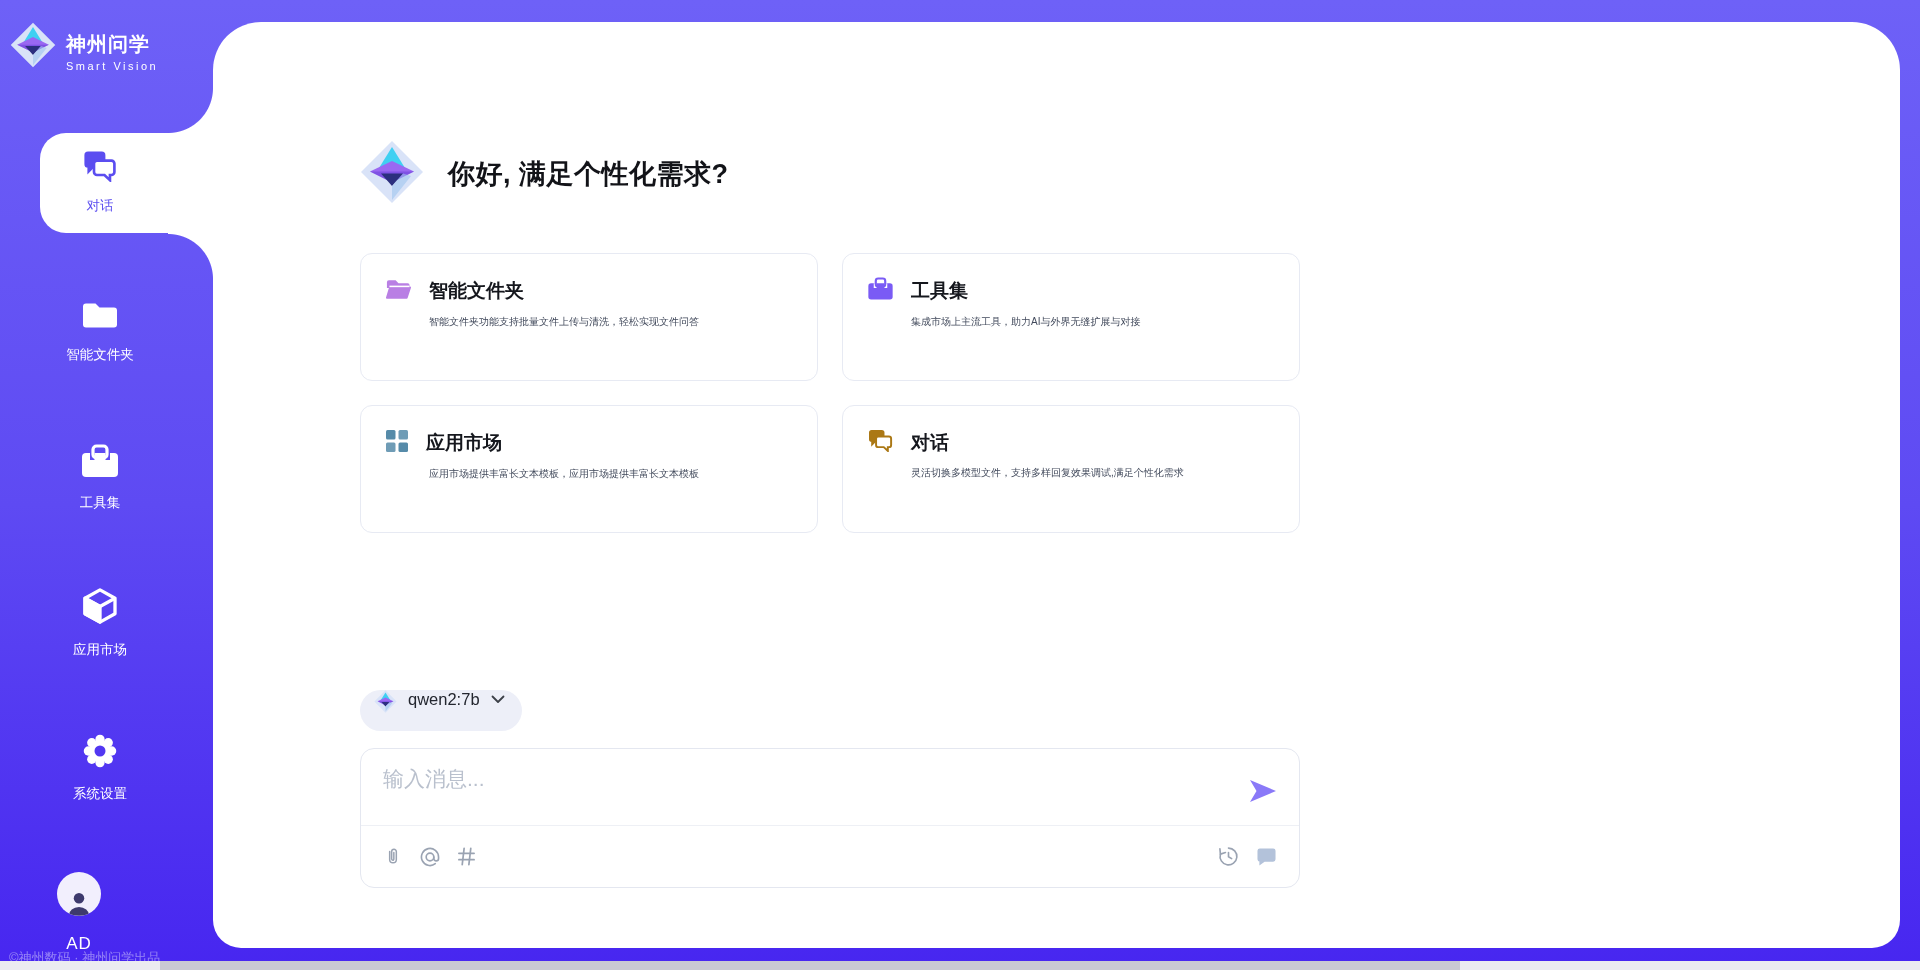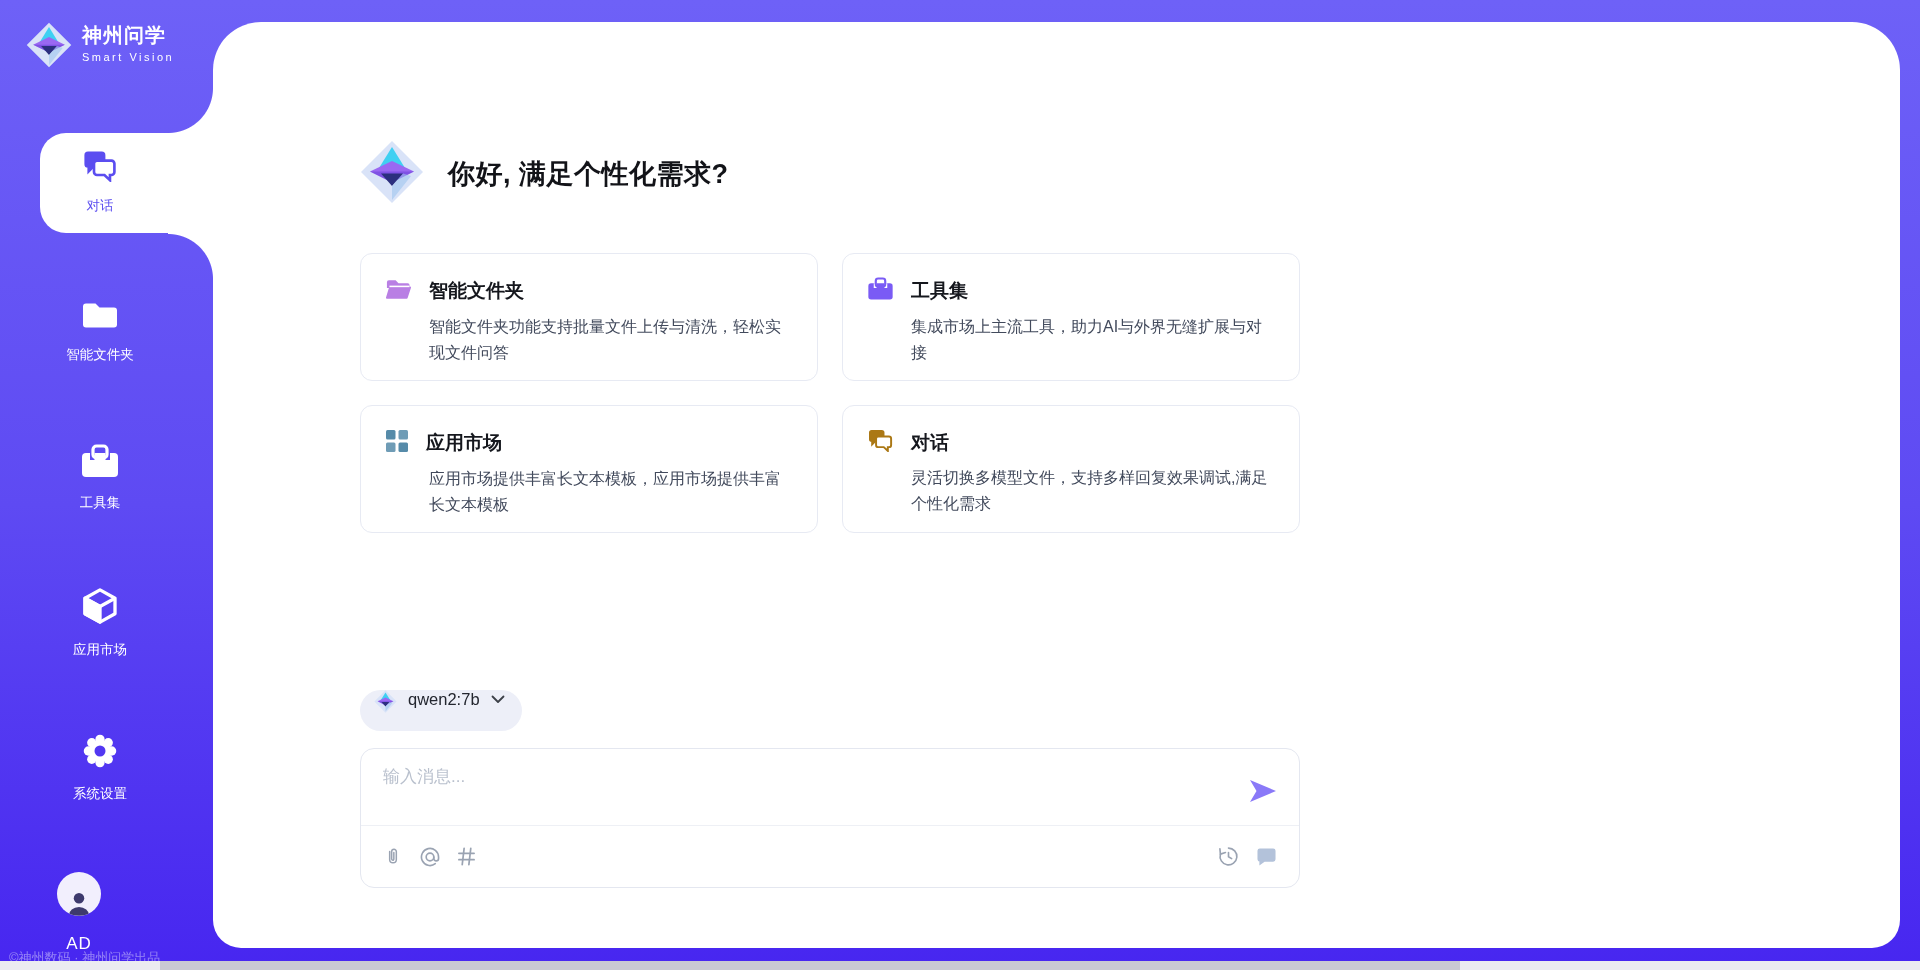--- a/index.html
+++ b/index.html
@@ -11,21 +11,21 @@
   }
 
   
   .main-panel{
     position:absolute; left:213px; top:22px; width:1687px; height:926px;
     background:#fff; border-radius:48px 48px 28px 28px;
   }
 
   
   .sidebar{ position:absolute; left:0; top:0; width:213px; height:970px; }
-  .brand{ position:absolute; left:26px; top:22px; display:flex; align-items:flex-start; gap:10px; }
+  .brand{ position:absolute; left:10px; top:22px; display:flex; align-items:flex-end; gap:10px; }
   .brand-text .cn{ color:#fff; font-size:20px; font-weight:700; letter-spacing:1px; }
   .brand-text .en{ color:#fff; font-size:11px; letter-spacing:2.5px; margin-top:2px; }
 
   .tab-blob{ position:absolute; left:40px; top:133px; width:174px; height:100px;
     background:#fff; border-radius:26px 0 0 26px; }
   .tab-fillet-top{ position:absolute; left:168px; top:88px; width:46px; height:46px;
     background:radial-gradient(circle 46px at 0 0, rgba(0,0,0,0) 0 44.5px, #fff 45.5px); }
   .tab-fillet-bottom{ position:absolute; left:168px; top:233px; width:46px; height:46px;
     background:radial-gradient(circle 46px at 0 100%, rgba(0,0,0,0) 0 44.5px, #fff 45.5px); }
 
@@ -44,31 +44,31 @@
   .content{ position:absolute; left:360px; top:0; width:940px; }
   .greeting-row{ position:absolute; top:140px; left:0; display:flex; align-items:center; gap:24px; }
   .greeting{ font-size:27px; font-weight:700; color:#121318; letter-spacing:0.5px; }
 
   .cards{ position:absolute; top:253px; left:0; width:940px; display:grid;
     grid-template-columns:458px 458px; grid-auto-rows:128px; gap:24px; }
   .card{ border:1px solid #e7eaf3; border-radius:12px; background:#fff; padding:23px 24px;
     cursor:pointer; }
   .card-head{ display:flex; align-items:center; gap:17px; }
   .card-title{ font-size:19px; font-weight:700; color:#15171d; }
-  .card-desc{ margin-left:44px; margin-top:9px; font-size:16px; color:#424a5c; line-height:1.6; }
+  .card-desc{ margin-left:44px; margin-top:9px; font-size:10px; color:#424a5c; line-height:1.6; }
 
   .model-pill{ position:absolute; top:690px; left:0; height:41px; display:inline-flex;
     align-items:flex-start; gap:11px; padding:0 17px 0 14px; background:#edeff8;
     border-radius:21px; cursor:pointer; }
   .model-pill .model-name{ font-size:16.5px; color:#23262f; }
 
   .composer{ position:absolute; top:748px; left:0; width:940px; height:140px;
     border:1px solid #e4e7f0; border-radius:14px; background:#fff; }
   .composer textarea{ position:absolute; left:22px; top:16px; width:850px; height:52px;
-    border:none; outline:none; resize:none; font-family:inherit; font-size:17px; color:#8b5cf6;
+    border:none; outline:none; resize:none; font-family:inherit; font-size:21px; color:#8b5cf6;
     background:transparent; }
   .composer textarea::placeholder{ color:#b9c0cd; }
   .send-btn{ position:absolute; right:20px; top:30px; width:30px; height:26px; cursor:pointer; }
   .composer-divider{ position:absolute; left:0; right:0; top:76px; border-top:1px solid #eef0f5; }
   .composer-toolbar{ position:absolute; left:0; right:0; top:77px; bottom:0; display:flex;
     align-items:center; padding:0 22px; gap:17px; }
   .tool-icon{ display:flex; align-items:center; cursor:pointer; color:#9aa3b2; font-size:19px; }
   .toolbar-spacer{ flex:1; }
 
   

